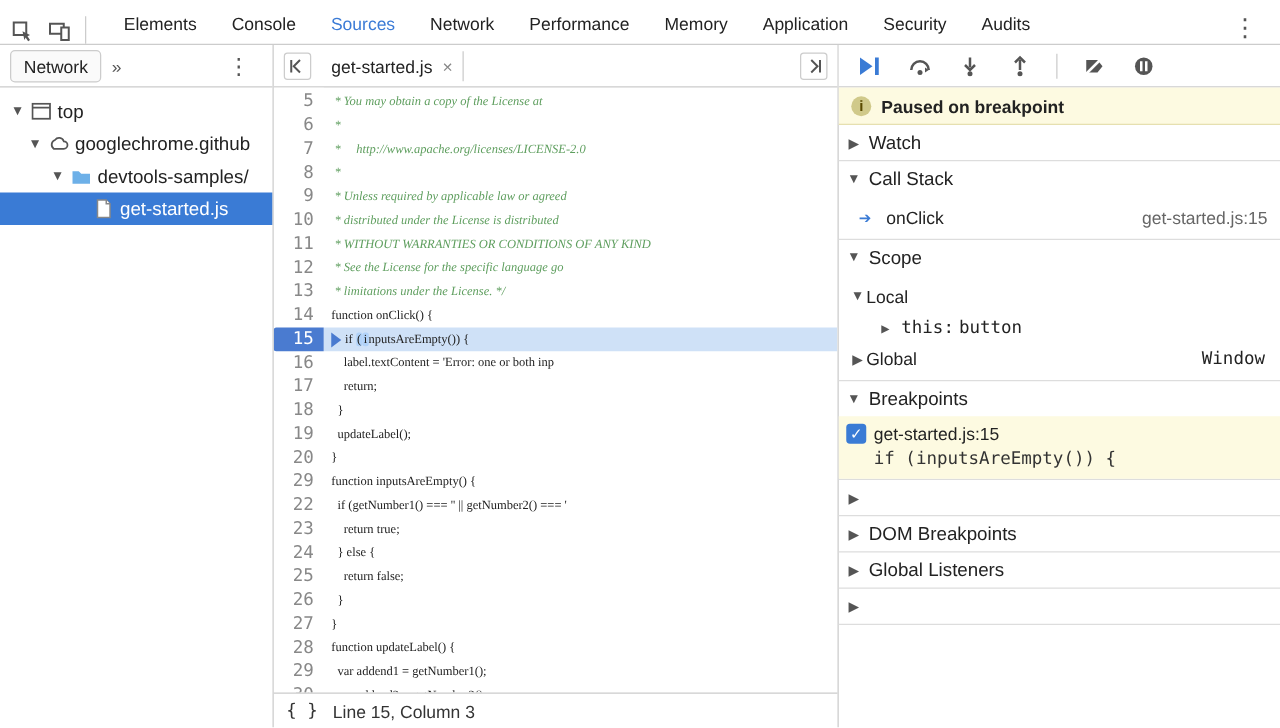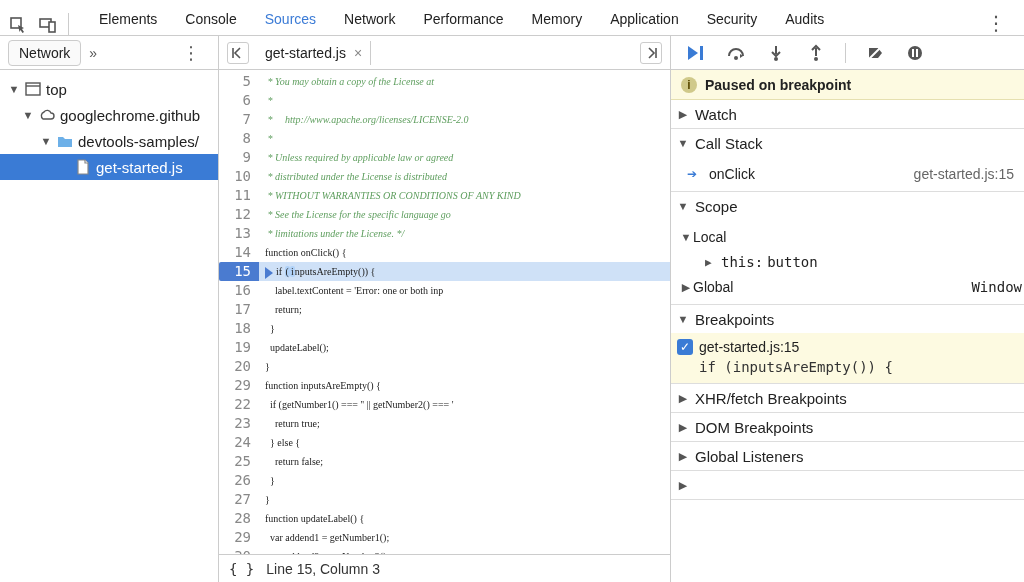--- a/index.html
+++ b/index.html
@@ -77,21 +77,21 @@
     .infobar .ii { width: 16px; height: 16px; border-radius: 50%; background: #d0c98a; color: #5a4a00; display: inline-flex; align-items: center; justify-content: center; font-size: 12px; font-weight: 700; }
     .sec { border-bottom: 1px solid #ddd; }
     .sec-h { display: flex; align-items: center; height: 28px; padding: 0 6px; gap: 6px; font-size: 15px; }
     .sec-h .tw { width: 12px; text-align: center; font-size: 11px; color: #555; }
     .sec-body { padding: 4px 0 4px 16px; }
     .cs-row { display: flex; align-items: center; height: 26px; gap: 8px; padding-right: 10px; }
     .cs-row .loc { margin-left: auto; color: #666; }
     .cs-row .arrow { width: 14px; color: #3a7bd5; font-size: 12px; }
     .scope-row { display: flex; align-items: center; height: 26px; }
     .scope-row .tw { width: 14px; text-align: center; font-size: 11px; color: #555; }
-    .scope-row .rhs { margin-left: auto; padding-right: 2px; font-family: Menlo, monospace; }
+    .scope-row .rhs { margin-left: auto; padding-right: 12px; font-family: Menlo, monospace; }
     .scope-var { font-family: Menlo, monospace; padding-left: 26px; height: 24px; display: flex; align-items: center; gap: 4px; }
     .scope-var .tw { width: 12px; font-size: 11px; color: #555; }
     .bp-item { background: #fdfae1; padding: 6px 10px 8px 28px; position: relative; }
     .bp-item .chk { position: absolute; left: 6px; top: 6px; width: 16px; height: 16px; background: #3a7bd5; border-radius: 3px; color: #fff; display: inline-flex; align-items: center; justify-content: center; font-size: 12px; }
     .bp-item .code-snip { font-family: Menlo, monospace; margin-top: 4px; color: #333; }
     svg { display: block; }
   </style>
 </head>
 <body>
 
@@ -337,21 +337,20 @@
             <span class="chk">✓</span>
             <div>get-started.js:15</div>
             <div class="code-snip">if (inputsAreEmpty()) {</div>
           </div>
         </div>
     </div>
 
     <div class="sec">
       <div class="sec-h">
         <span class="tw">▶</span>
-        <span>XHR/fetch Breakpoints</span>
       </div>
     </div>
     <div class="sec">
       <div class="sec-h">
         <span class="tw">▶</span>
         <span>DOM Breakpoints</span>
       </div>
     </div>
     <div class="sec">
       <div class="sec-h">

